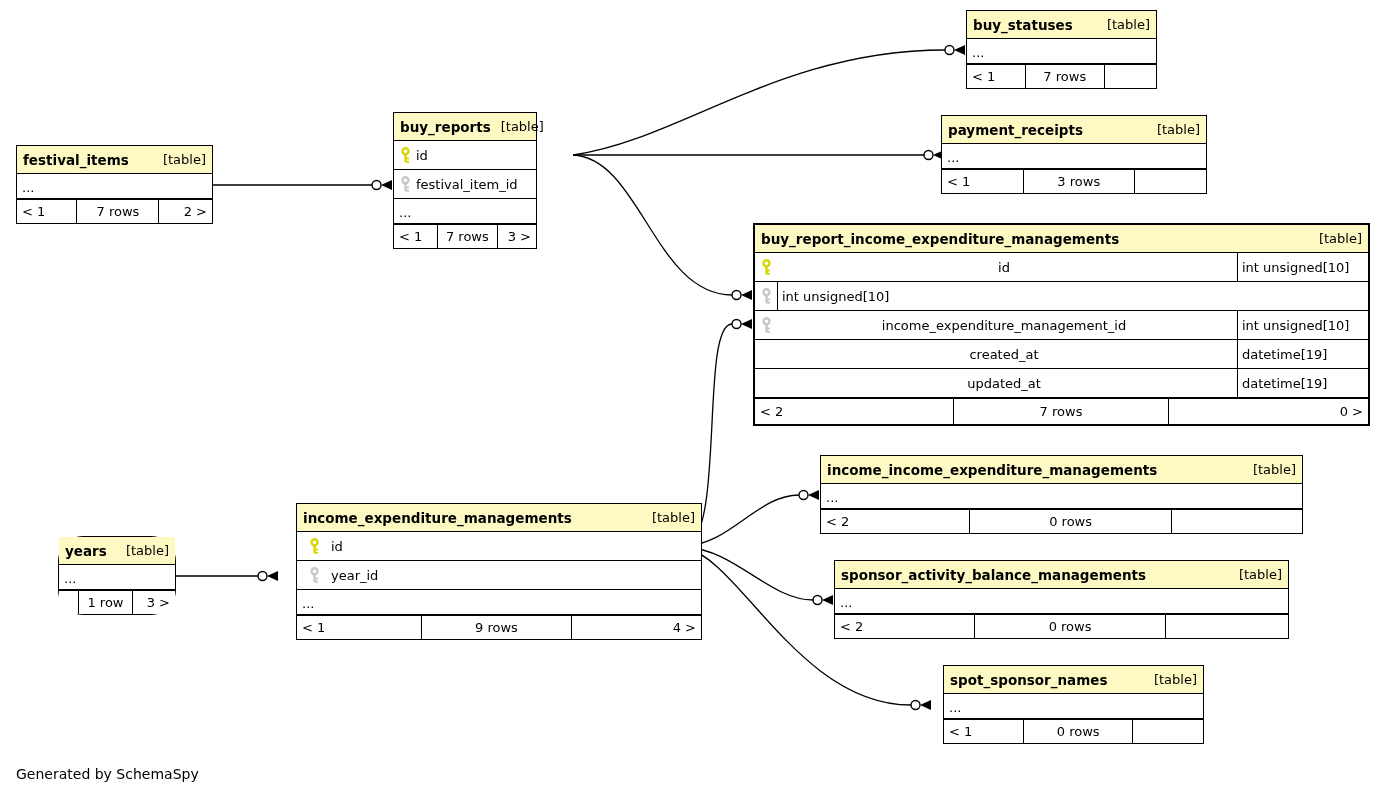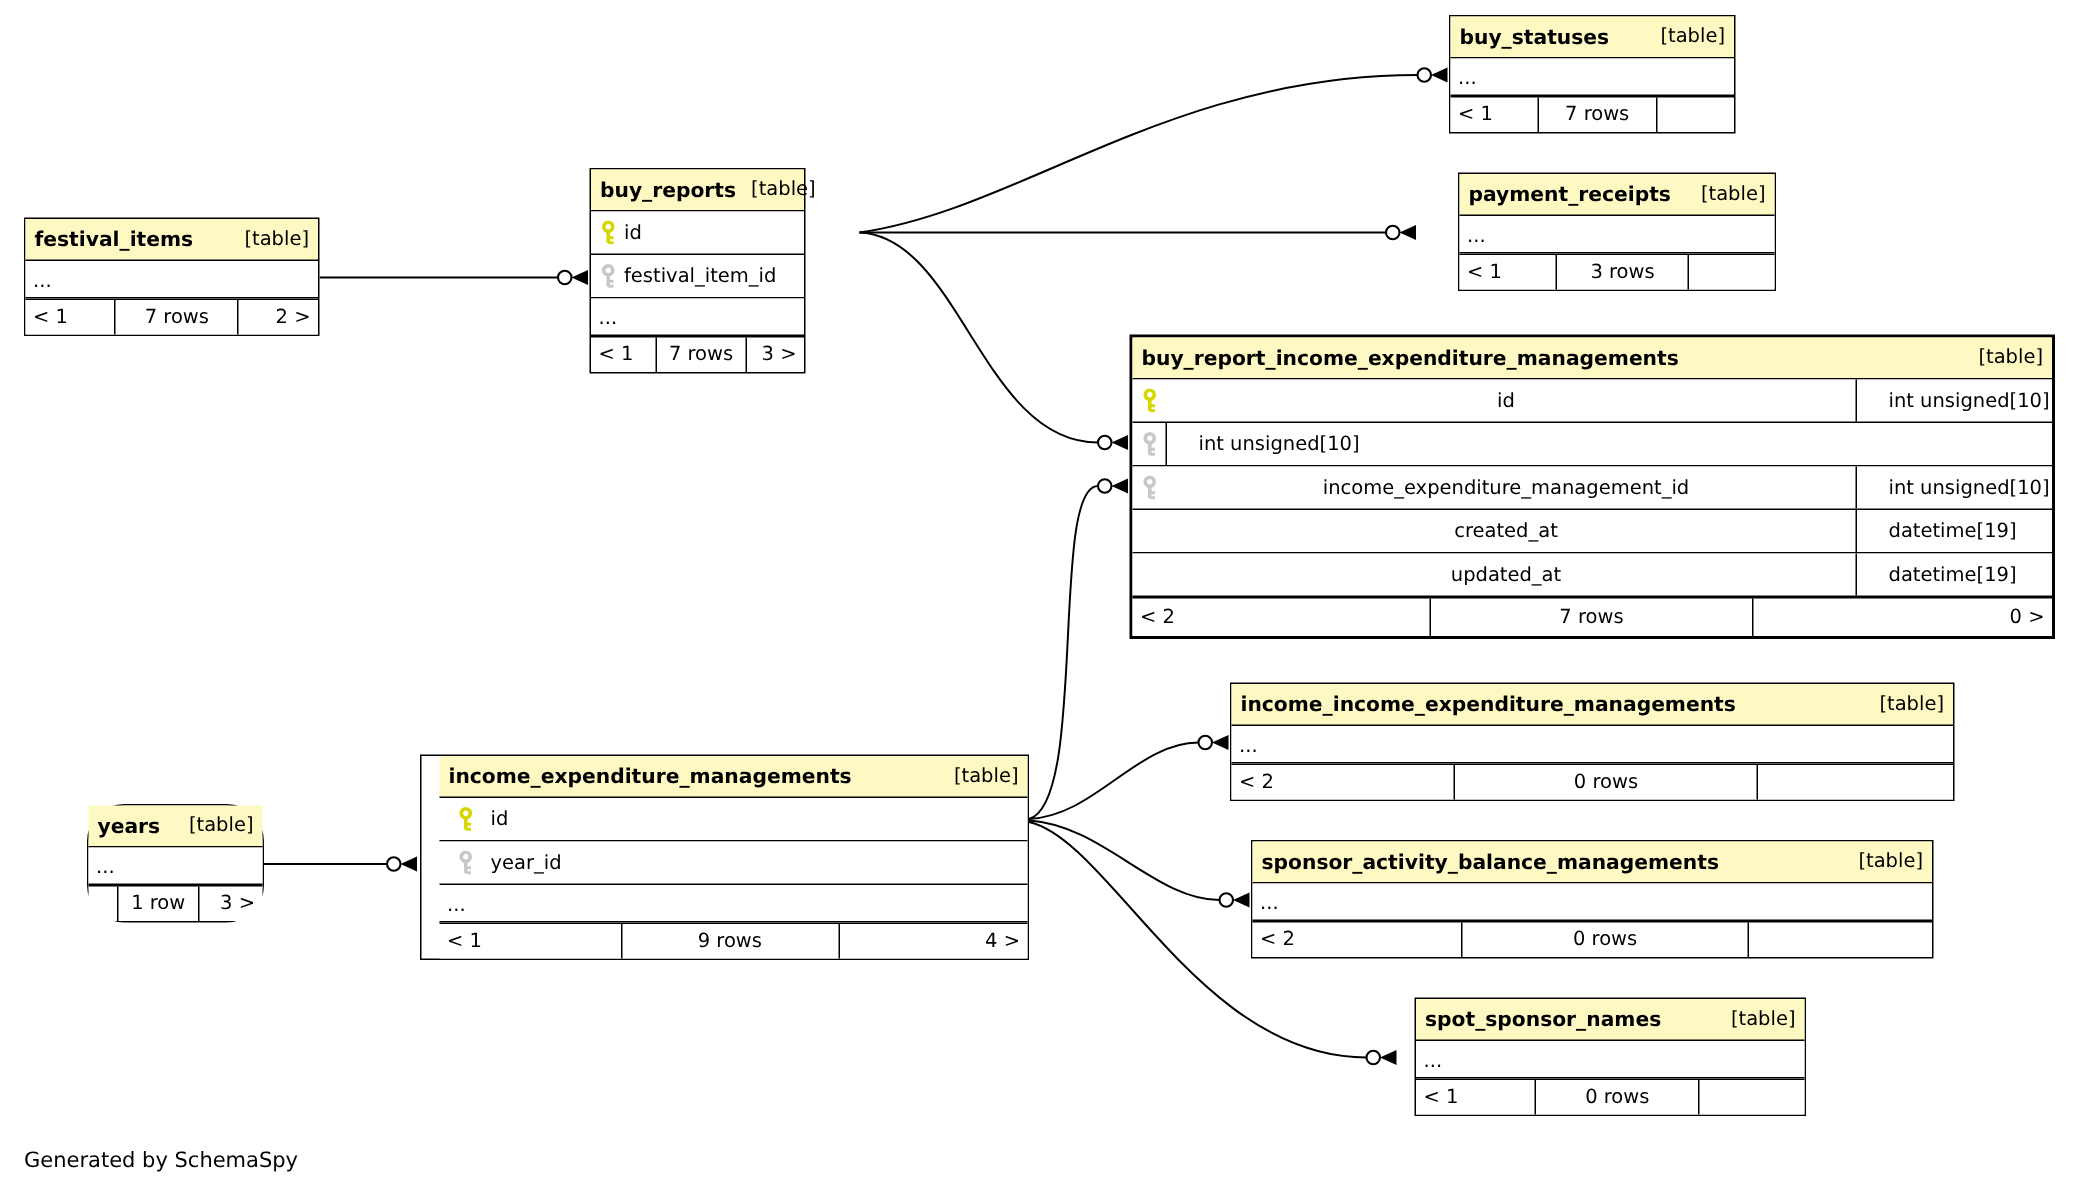--- a/index.html
+++ b/index.html
@@ -14,21 +14,21 @@
          height:28px; padding:0 6px; background:#fef9c3; border-bottom:1px solid #000; }
   .hdr .nm { font-weight:bold; font-size:13.5px; }
   .hdr .tag { font-size:13px; padding-left:10px; white-space:nowrap; }
   .row { display:flex; align-items:center; border-bottom:1px solid #000; background:#fff; }
   .row:last-of-type { border-bottom:none; }
   .attr { height:29px; }
   .attr .kicon { width:22px; display:flex; justify-content:center; flex:0 0 22px; }
   .attr .kicon.none svg { visibility:hidden; }
   .attr .aname { flex:1; padding-right:6px; white-space:nowrap; }
   .attr .atype { width:131px; flex:0 0 131px; align-self:stretch; display:flex; align-items:center;
-                 border-left:1px solid #000; padding:0 21px; white-space:nowrap; }
+                 border-left:1px solid #000; padding:0 4px; white-space:nowrap; }
   .ellipsis { height:25px; padding:0 5px; align-items:flex-end; }
   .ellipsis span { line-height:20px; }
   .ftr { display:flex; border-top:1px solid #000; height:24px; background:#fff; }
   .ftr > span { display:flex; align-items:center; padding:0 5px; height:100%; }
   .ftr .c1 { width:31%; border-right:1px solid #000; }
   .ftr .c2 { flex:1; border-right:1px solid #000; justify-content:center; }
   .ftr .c3 { width:27%; justify-content:flex-end; }
   .note { position:absolute; left:16px; top:766px; font-size:14px; z-index:2; }
 </style>
 </head>
@@ -89,21 +89,21 @@
     <div class="row ellipsis">
         <span>...</span>
       </div>
     <div class="ftr">
       <span class="c1">&lt; 1</span>
       <span class="c2">7 rows</span>
       <span class="c3"></span>
     </div>
   </div>
 
-  <div class="tbl" style="left:941px; top:115px; width:212px;margin-left:31px;">
+  <div class="tbl" style="left:941px; top:115px; width:266px;">
     <div class="hdr">
       <span class="nm">payment_receipts</span>
       <span class="tag">[table]</span>
     </div>
     <div class="row ellipsis">
         <span>...</span>
       </div>
     <div class="ftr">
       <span class="c1">&lt; 1</span>
       <span class="c2">3 rows</span>
@@ -262,21 +262,21 @@
     <div class="row ellipsis">
         <span>...</span>
       </div>
     <div class="ftr">
       <span class="c1">&lt; 1</span>
       <span class="c2">0 rows</span>
       <span class="c3"></span>
     </div>
   </div>
 
-  <div class="tbl" style="left:280px; top:503px; width:406px;padding-left:12px;">
+  <div class="tbl" style="left:296px; top:503px; width:406px;">
     <div class="hdr">
       <span class="nm">income_expenditure_managements</span>
       <span class="tag">[table]</span>
     </div>
     <div class="row attr">
       <span class="kicon" style="flex-basis:34px;width:34px;">
           <svg width="11" height="16" viewBox="0 0 11 16">
             <circle cx="5.5" cy="4.2" r="3" fill="none" stroke="#d6d600" stroke-width="2.4"></circle>
             <line x1="5.5" y1="7" x2="5.5" y2="15" stroke="#d6d600" stroke-width="2.4"></line>
             <line x1="5.5" y1="11.5" x2="9" y2="11.5" stroke="#d6d600" stroke-width="2"></line>

